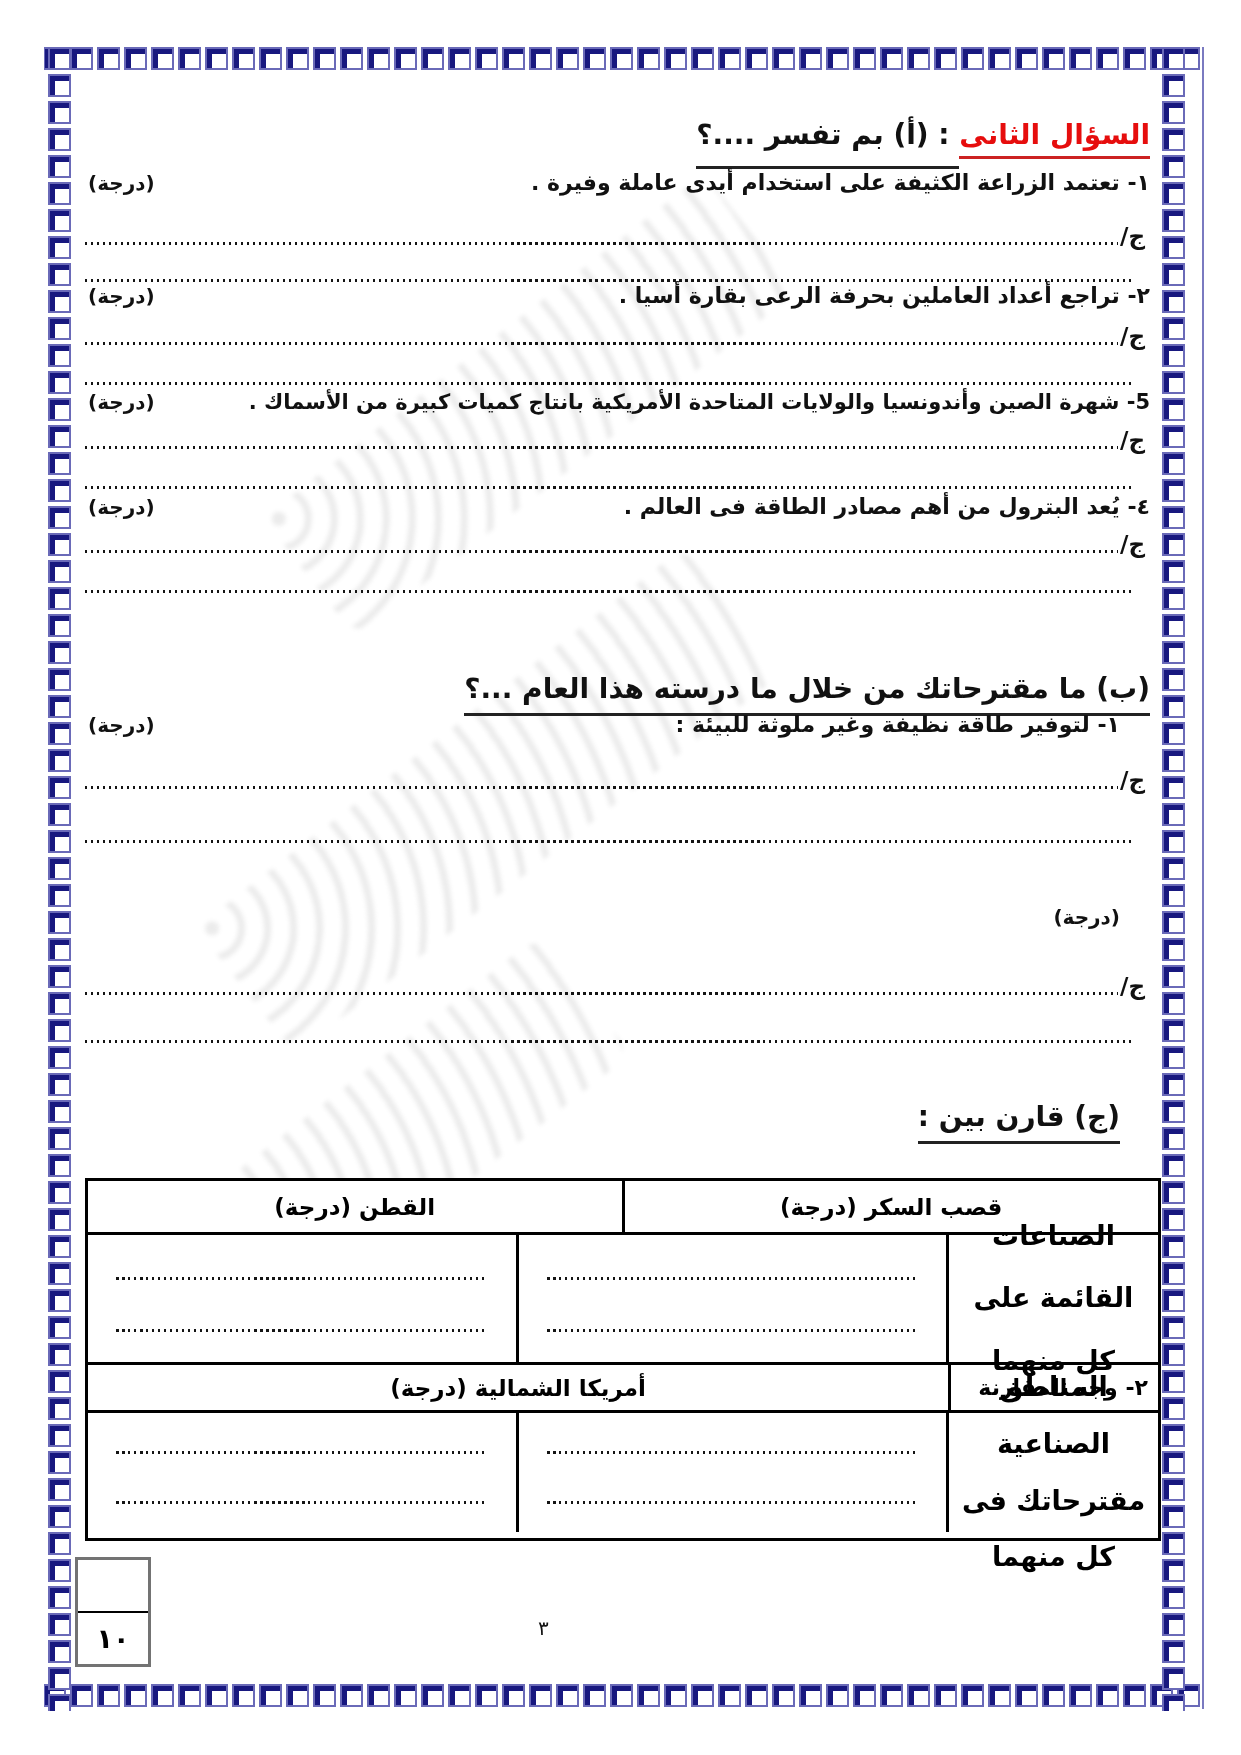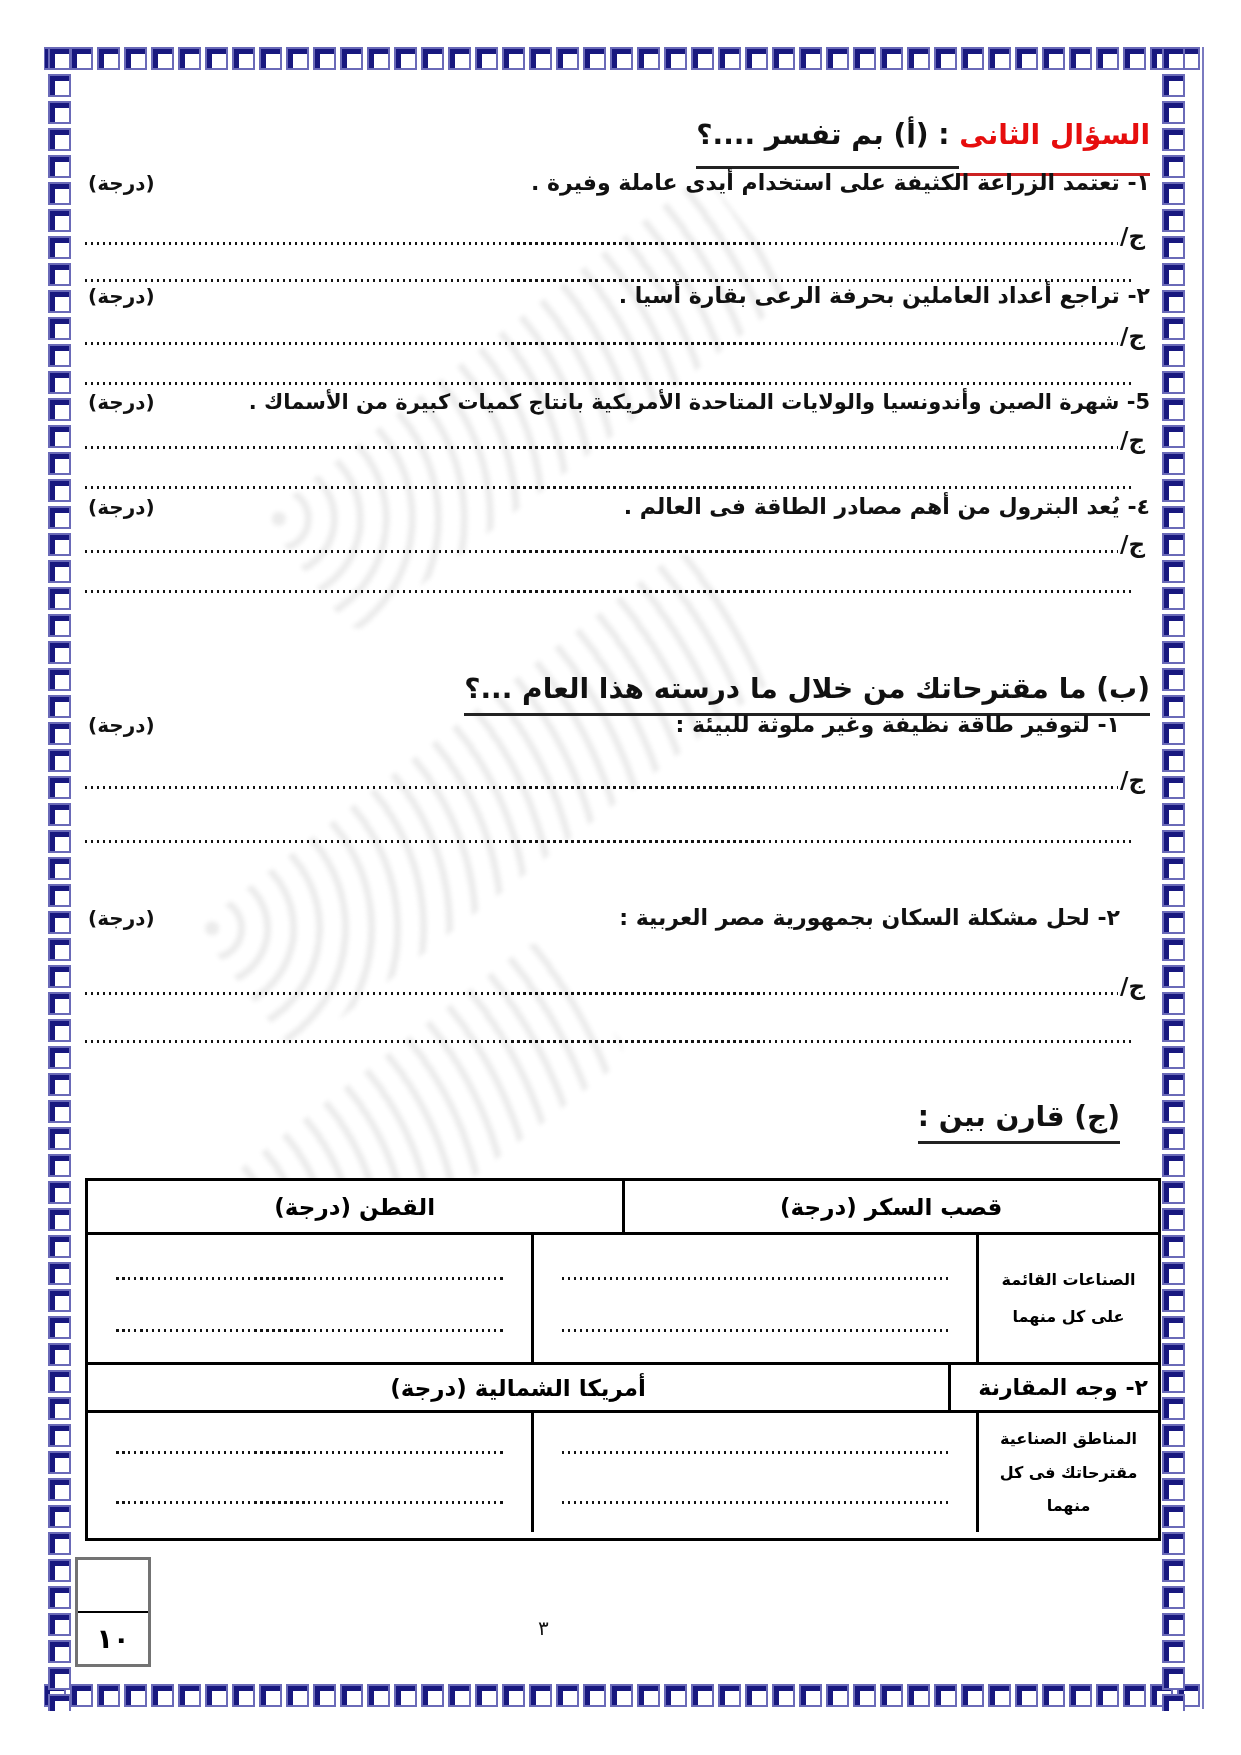--- a/index.html
+++ b/index.html
@@ -27,21 +27,21 @@
   .wm{
     position:absolute;z-index:0;opacity:0.16;filter:blur(2px);
     transform:rotate(-38deg);
     background:repeating-radial-gradient(circle at 12px 10px,#8a8a8a 0 7px,transparent 7px 26px);
     border-radius:20px;
   }
   
   .content{position:absolute;inset:0;z-index:2;}
   .abs{position:absolute;}
   .h-a{font-size:28px;font-weight:bold;white-space:nowrap;}
-  .h-a .red{color:#e60d0d;border-bottom:3px solid #c22;padding-bottom:22px;}
+  .h-a .red{color:#e60d0d;border-bottom:3px solid #c22;padding-bottom:5px;}
   .h-a .blk{color:#111;border-bottom:3px solid #222;padding-bottom:15px;}
   .qrow{
     display:flex;justify-content:space-between;align-items:baseline;
     font-size:22px;font-weight:bold;color:#111;white-space:nowrap;
   }
   .qrow .mark{font-size:20px;}
   .ansrow{display:flex;align-items:flex-end;}
   .ansrow .jprefix{font-size:23px;font-weight:bold;color:#111;line-height:1;margin-left:2px;}
   .dots{
     flex:1;height:3px;margin-bottom:3px;
@@ -60,22 +60,22 @@
   .tcell:last-child{border-left:none;}
   .aspect-h{
     width:210px;flex:none;display:flex;align-items:center;justify-content:flex-start;
     padding-right:10px;font-size:22px;font-weight:bold;white-space:nowrap;
   }
   .colh{
     flex:1;display:flex;align-items:center;justify-content:center;
     font-size:23px;font-weight:bold;white-space:nowrap;
   }
   .aspect-label{
-    width:182px;flex:none;display:flex;align-items:center;justify-content:center;
-    text-align:center;font-size:16px;font-weight:bold;line-height:2.3;padding:0 12px;
+    width:212px;flex:none;display:flex;align-items:center;justify-content:center;
+    text-align:center;font-size:27px;font-weight:bold;line-height:2.3;padding:0 12px;
   }
   .anscell{flex:1;position:relative;}
   .anscell .lonedots{position:absolute;left:28px;right:28px;}
   .hdr-row{border-bottom:3px solid #000;}
   
   .scorebox{border:3px solid #737373;display:flex;flex-direction:column;}
   .scorebox .cell-top{flex:1;border-bottom:2px solid #000;}
   .scorebox .cell-bottom{flex:1;display:flex;align-items:center;justify-content:center;
     font-size:27px;font-weight:bold;}
   .pagenum{font-size:20px;color:#111;}
@@ -361,21 +361,20 @@
       <span>١- لتوفير طاقة نظيفة وغير ملوثة للبيئة :</span>
       <span class="mark">(درجة)</span>
     </div>
     <div class="abs ansrow" style="left:85px;right:96px;top:762px;height:30px;">
       <span class="jprefix">ج/</span>
       <span class="dots"></span>
     </div>
     <div class="abs lonedots" style="left:85px;right:106px;top:840px;"></div>
 
     <div class="abs qrow" style="left:88px;right:121px;top:905px;">
-      <span>٢- لحل مشكلة السكان بجمهورية مصر العربية :</span>
       <span class="mark">(درجة)</span>
     </div>
     <div class="abs ansrow" style="left:85px;right:96px;top:968px;height:30px;">
       <span class="jprefix">ج/</span>
       <span class="dots"></span>
     </div>
     <div class="abs lonedots" style="left:85px;right:106px;top:1040px;"></div>
 
     <div class="abs h-b" style="right:121px;top:1100px;">(ج) قارن بين :</div>
 

